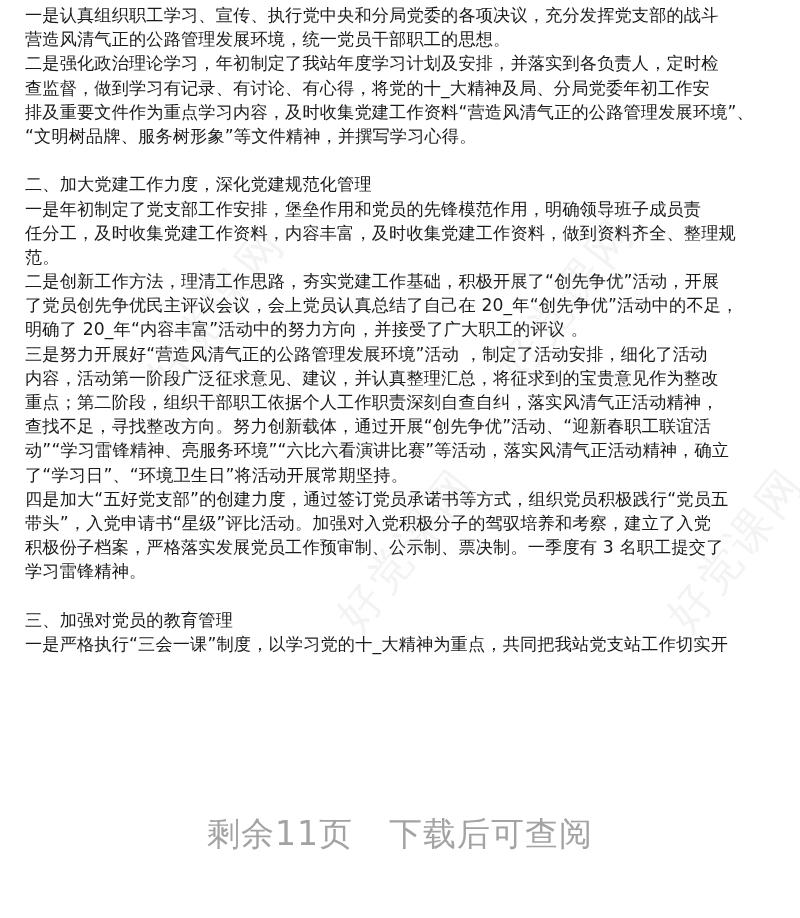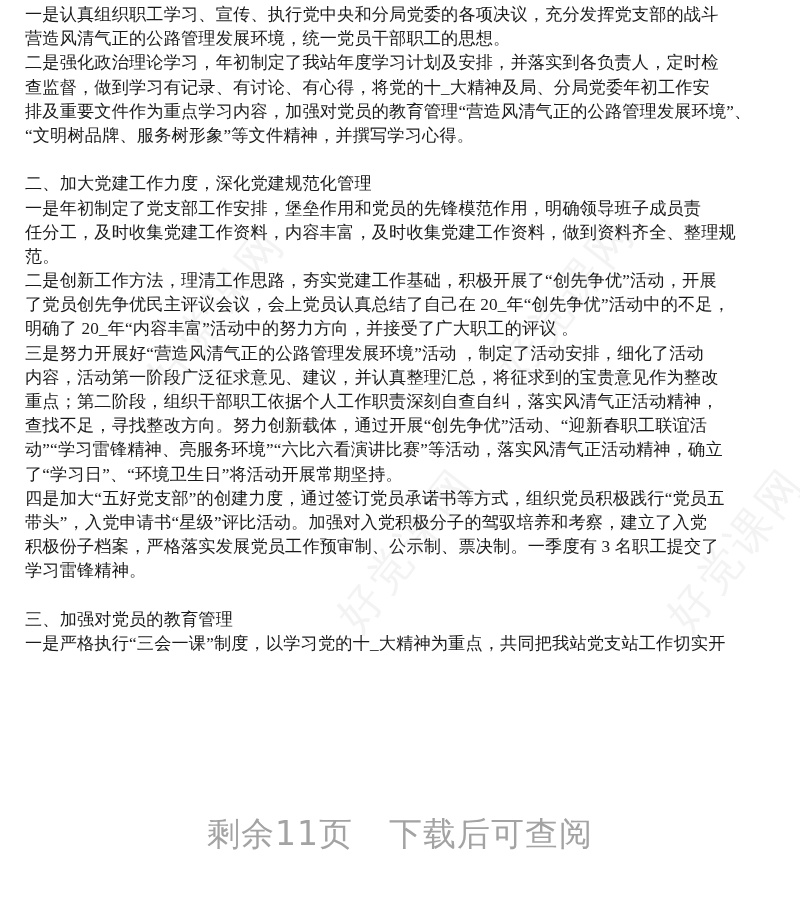--- a/index.html
+++ b/index.html
@@ -28,21 +28,20 @@
       top: 3px;
       width: 752px;
       font-size: 17.2px;
       line-height: 24.2px;
       letter-spacing: 0.15px;
     }
     .line {
       display: block;
       white-space: nowrap;
       height: 24.2px;
-      font-family: Liberation Serif, serif;
     }
     .blank {
       display: block;
       height: 24.2px;
     }
     .watermark {
       position: absolute;
       font-size: 44px;
       color: rgba(180, 180, 180, 0.16);
       transform: rotate(-52deg);
@@ -75,21 +74,21 @@
   <div class="watermark wm1">好党课网</div>
   <div class="watermark wm2">好党课网</div>
   <div class="watermark wm3">好党课网</div>
   <div class="watermark wm4">好党课网</div>
 
   <div class="doc">
     <span class="line">一是认真组织职工学习、宣传、执行党中央和分局党委的各项决议，充分发挥党支部的战斗</span>
     <span class="line">营造风清气正的公路管理发展环境，统一党员干部职工的思想。</span>
     <span class="line">二是强化政治理论学习，年初制定了我站年度学习计划及安排，并落实到各负责人，定时检</span>
     <span class="line">查监督，做到学习有记录、有讨论、有心得，将党的十_大精神及局、分局党委年初工作安</span>
-    <span class="line">排及重要文件作为重点学习内容，加强对党员的教育管理“营造风清气正的公路管理发展环境”、</span>
+    <span class="line">排及重要文件作为重点学习内容，及时收集党建工作资料“营造风清气正的公路管理发展环境”、</span>
     <span class="line">“文明树品牌、服务树形象”等文件精神，并撰写学习心得。</span>
     <span class="blank"></span>
     <span class="line">二、加大党建工作力度，深化党建规范化管理</span>
     <span class="line">一是年初制定了党支部工作安排，堡垒作用和党员的先锋模范作用，明确领导班子成员责</span>
     <span class="line">任分工，及时收集党建工作资料，内容丰富，及时收集党建工作资料，做到资料齐全、整理规</span>
     <span class="line">范。</span>
     <span class="line">二是创新工作方法，理清工作思路，夯实党建工作基础，积极开展了“创先争优”活动，开展</span>
     <span class="line">了党员创先争优民主评议会议，会上党员认真总结了自己在 20_年“创先争优”活动中的不足，</span>
     <span class="line">明确了 20_年“内容丰富”活动中的努力方向，并接受了广大职工的评议 。</span>
     <span class="line">三是努力开展好“营造风清气正的公路管理发展环境”活动 ，制定了活动安排，细化了活动</span>

